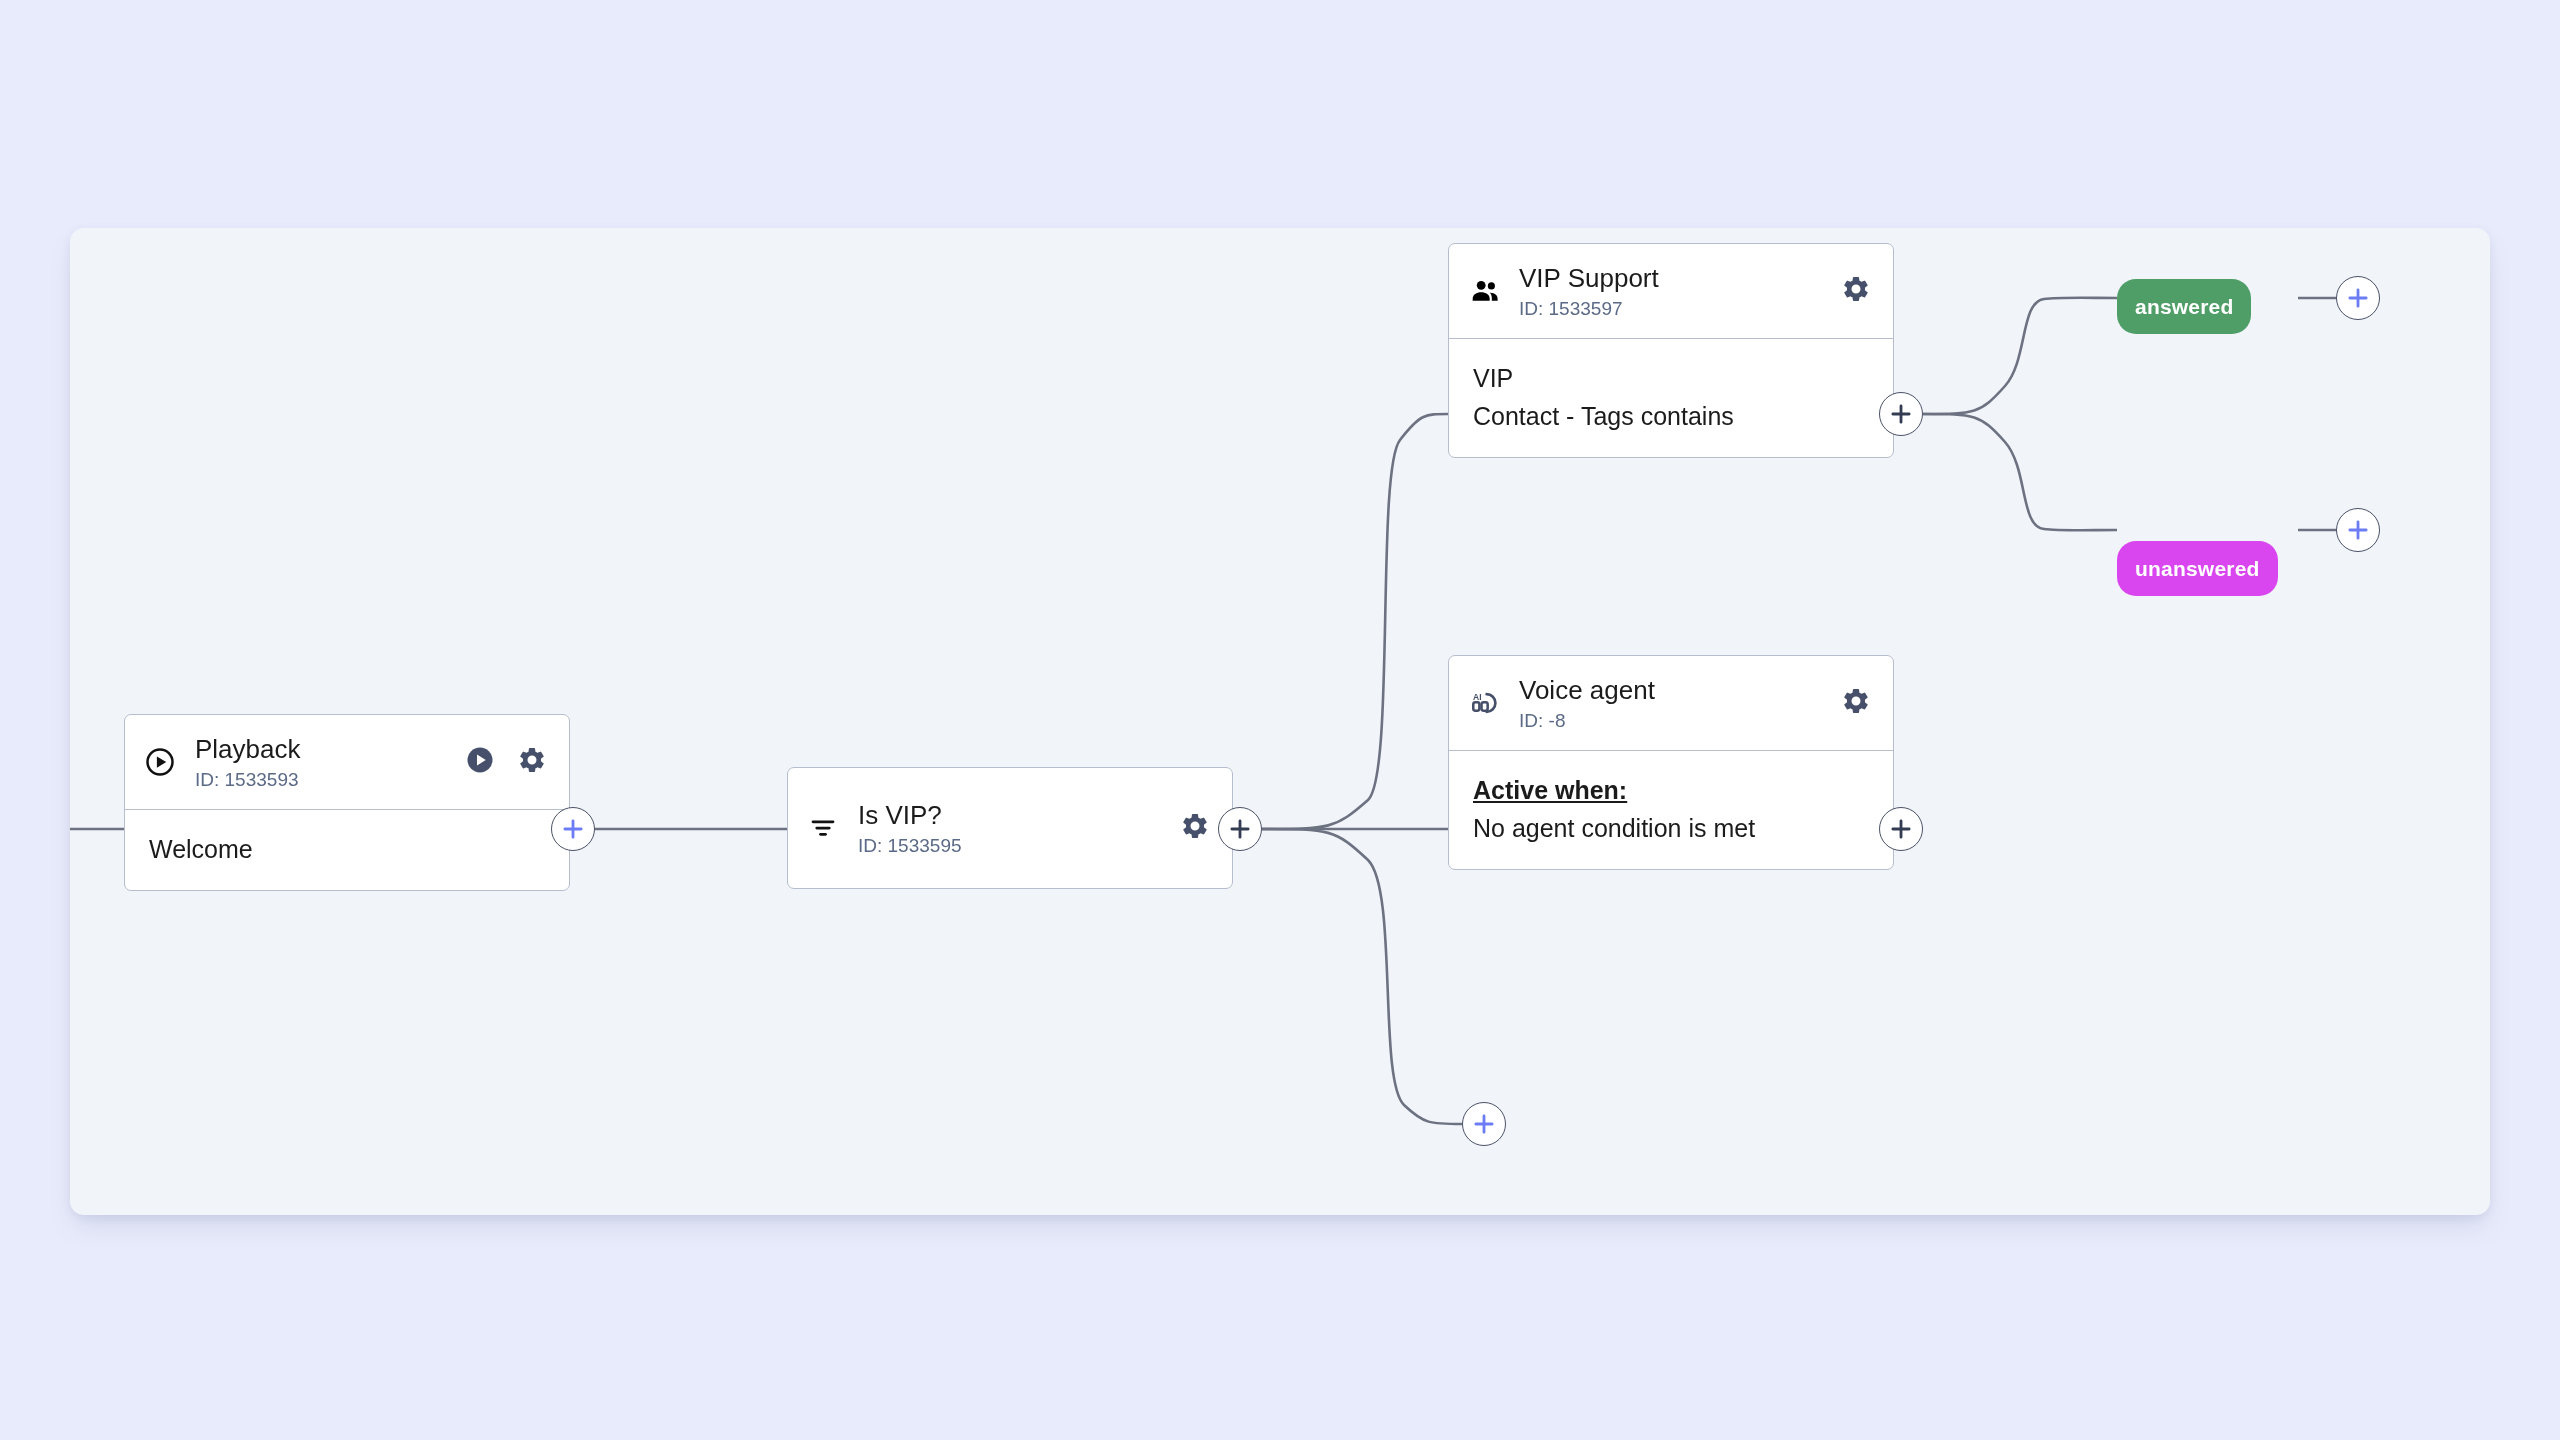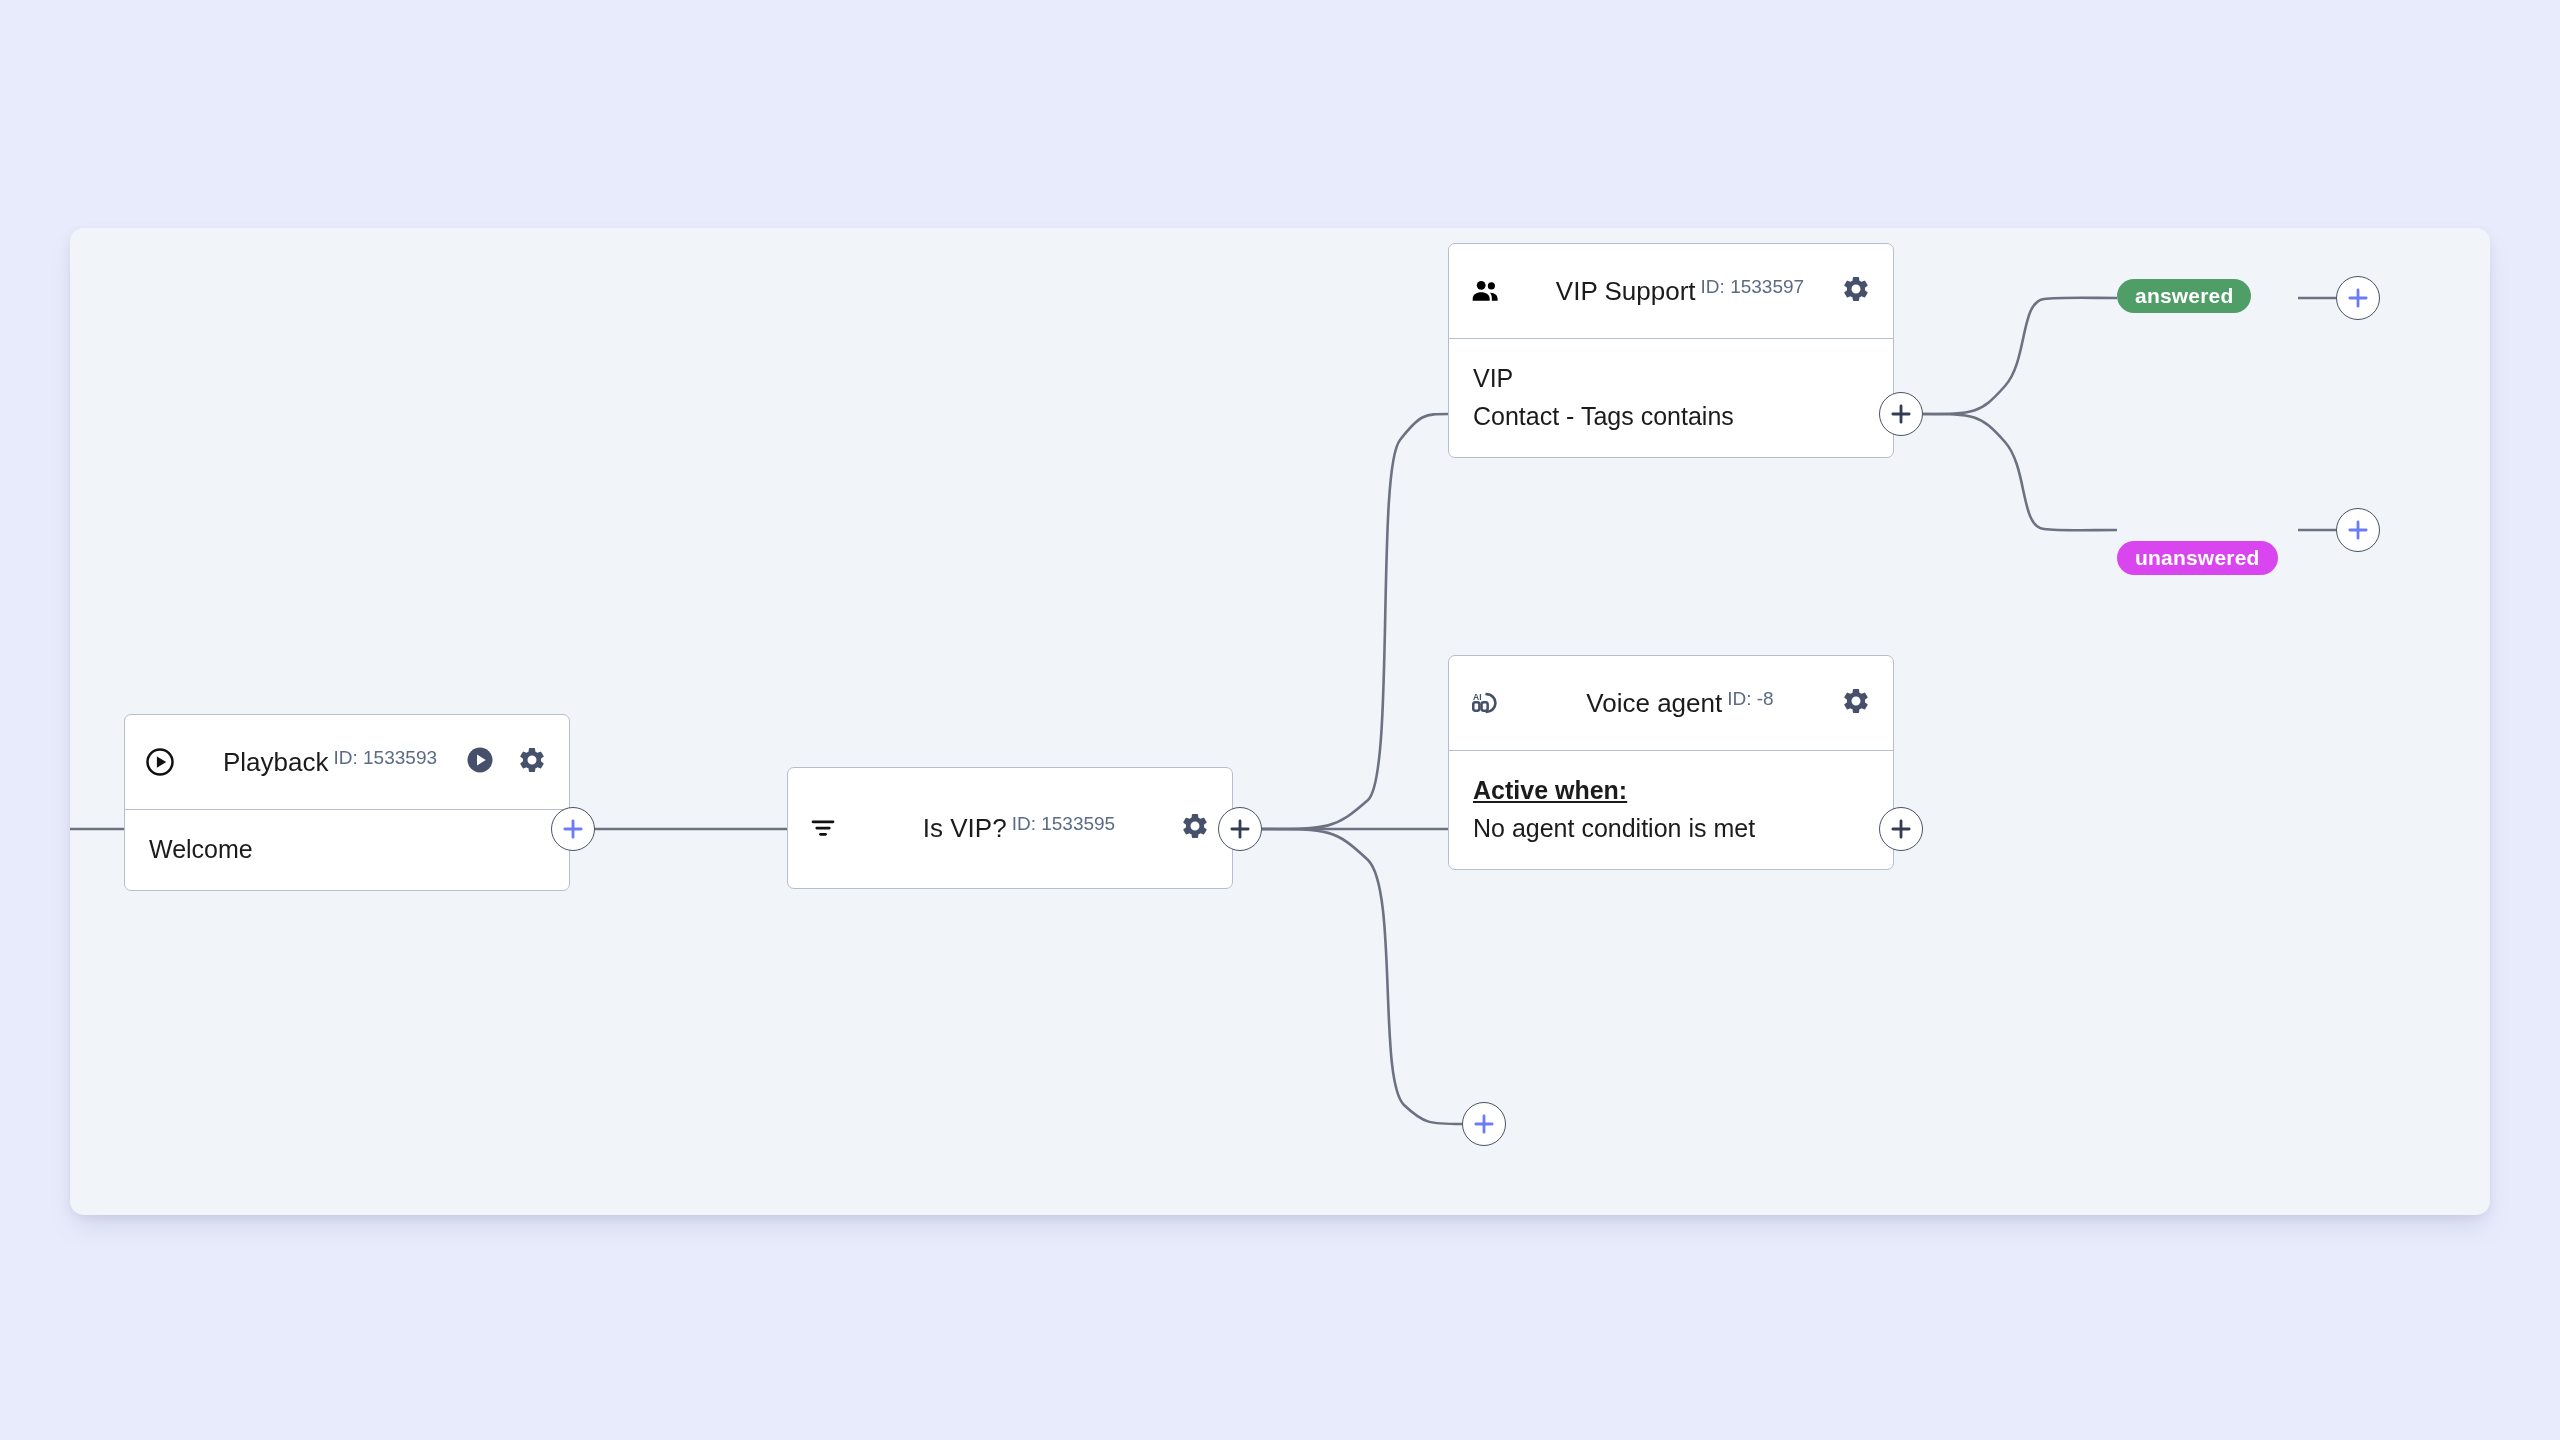--- a/index.html
+++ b/index.html
@@ -64,21 +64,21 @@
     min-width: 42px;
     display: flex;
     align-items: center;
     justify-content: flex-start;
     color: #0b0b0b;
   }
 
   .node-titles {
     flex: 1;
     display: flex;
-    flex-direction: row;
+    flex-direction: column;
     justify-content: center;
     gap: 5px;
     padding-left: 8px;
   }
 
   .node-title {
     font-size: 26px;
     line-height: 30px;
     color: #1b1b1b;
     white-space: nowrap;
@@ -128,21 +128,21 @@
     align-items: center;
     justify-content: center;
     z-index: 5;
   }
 
   .plus svg { display: block; }
 
   
   .pill {
     position: absolute;
-    height: 34px;
+    height: 55px;
     padding: 0 18px;
     border-radius: 19px;
     display: flex;
     align-items: center;
     justify-content: center;
     color: #ffffff;
     font-size: 21px;
     font-weight: bold;
     letter-spacing: 0.2px;
     white-space: nowrap;

